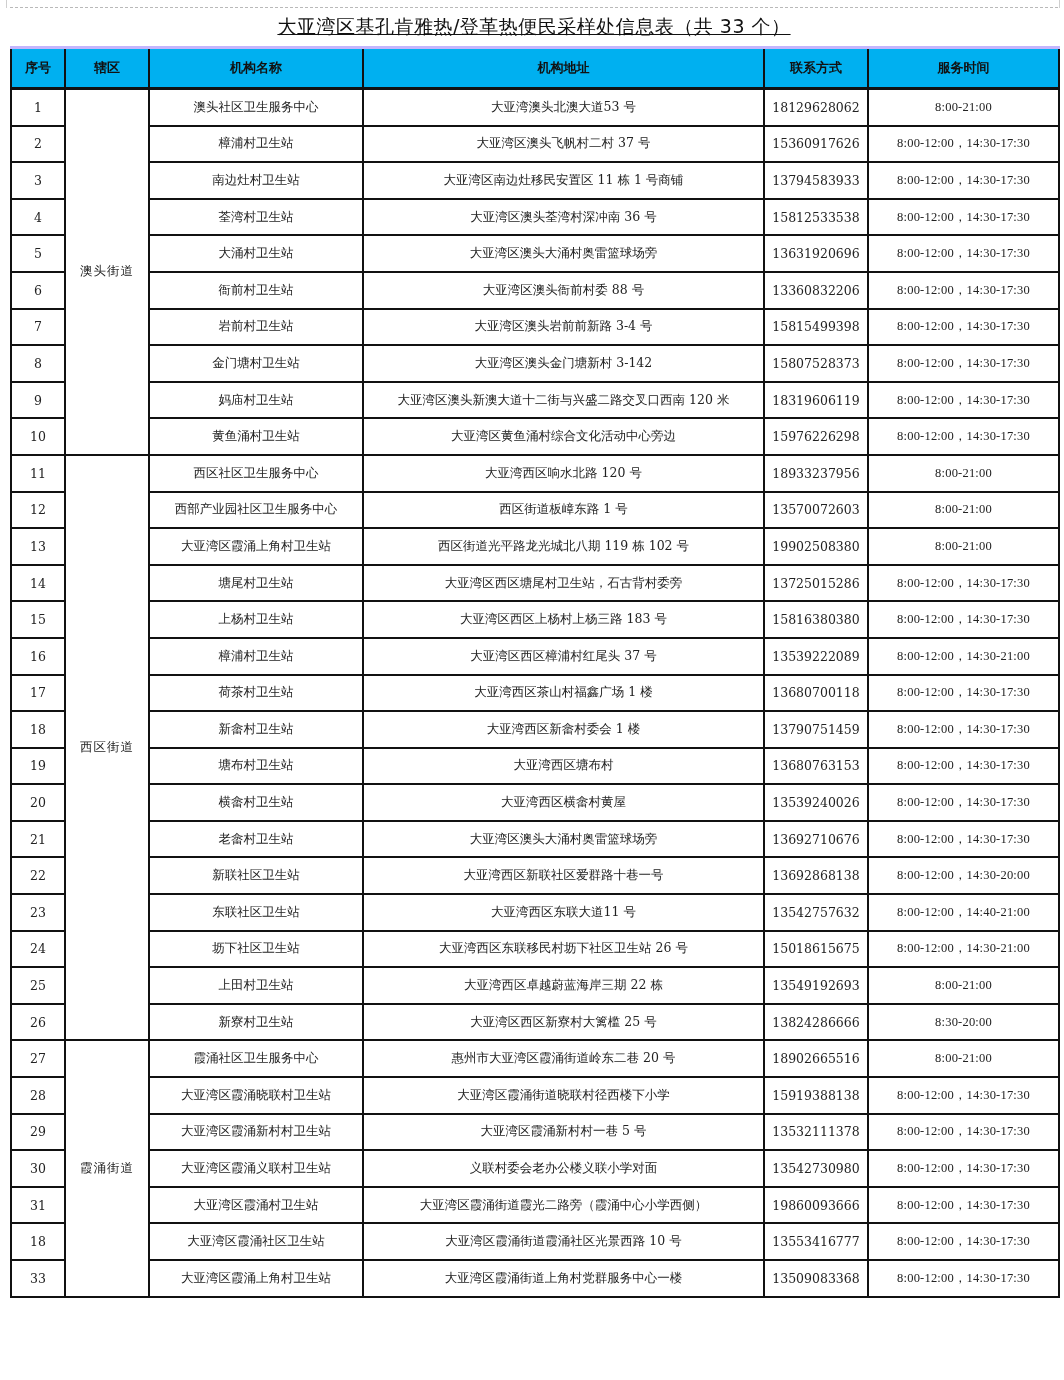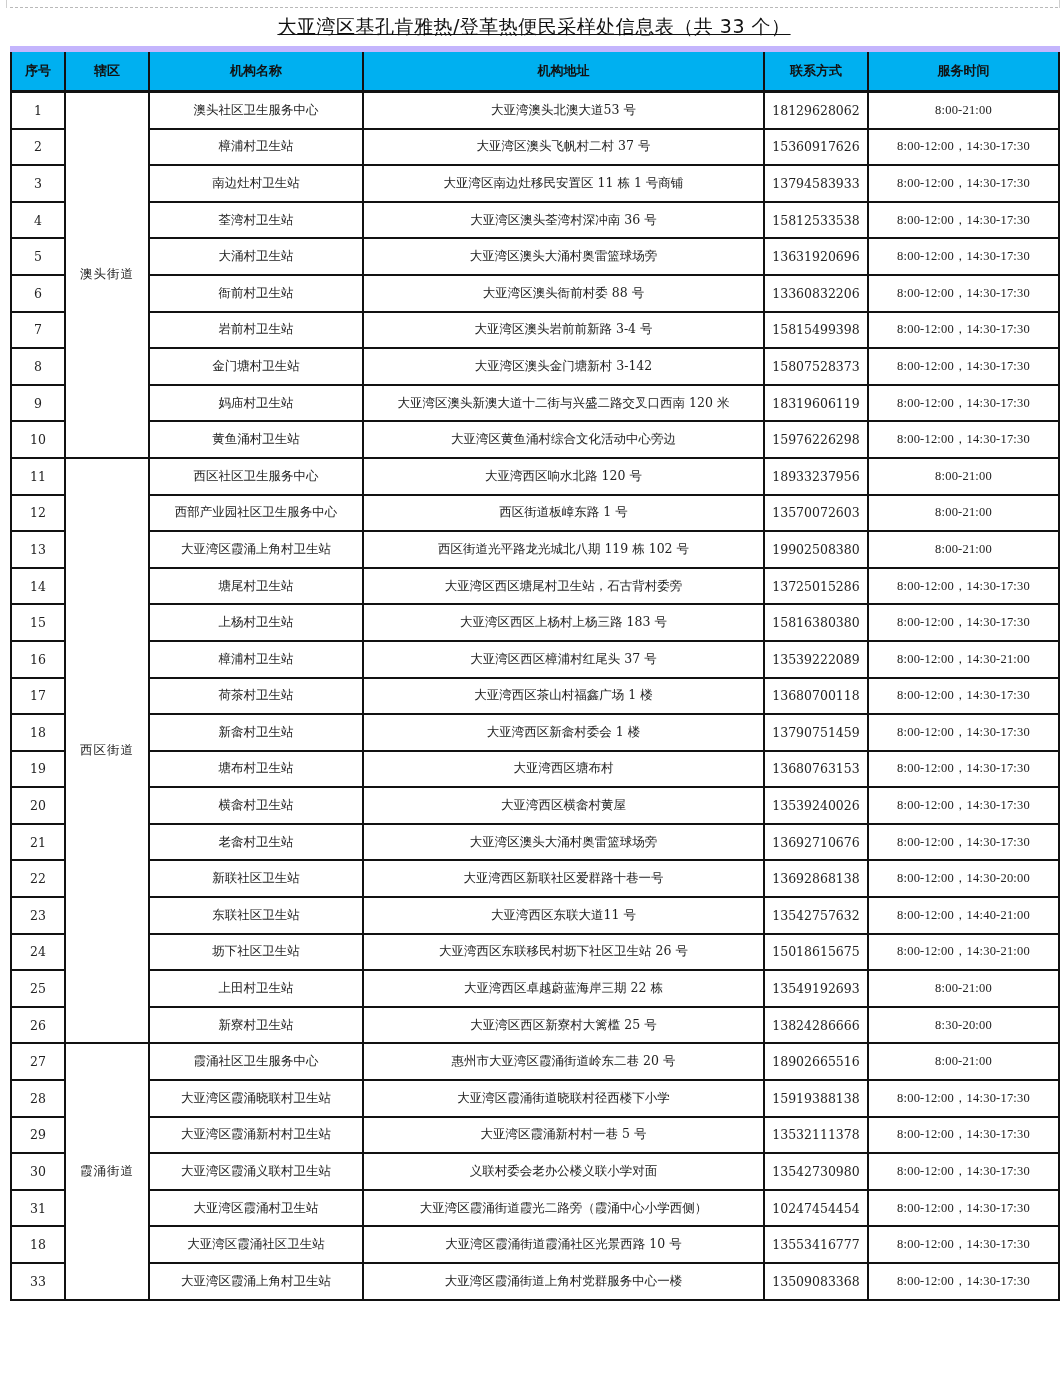--- a/index.html
+++ b/index.html
@@ -7,21 +7,21 @@
          font-family:"DejaVu Serif","Liberation Serif", serif; color:#111; }
   .page-frame { position:absolute; left:6px; top:0; width:1052px; height:8px;
                 border-left:1px solid #cfcfcf; border-right:1px solid #cfcfcf; }
   .title { position:absolute; left:10px; top:7px; width:1048px; height:38px;
            border-top:1px dashed #b9b9b9; display:flex; align-items:center; justify-content:center;
            font-size:19px; font-family:"DejaVu Sans","Liberation Sans", sans-serif; color:#111; letter-spacing:0.5px;text-decoration:underline; }
   table.info { position:absolute; left:10px; top:46px; border-collapse:collapse; table-layout:fixed; width:1048px; }
   table.info th, table.info td { border:2px solid #111; text-align:center; vertical-align:middle; padding:0; overflow:hidden; white-space:nowrap; }
   table.info thead th { background:#00b0f0; height:38px; font-size:13px; font-weight:bold;
                         font-family:"DejaVu Sans","Liberation Sans", sans-serif; color:#111; }
-  table.info thead tr { border-top:6px solid #c4b5fd; border-bottom:3px solid #111; }
+  table.info thead tr { border-top:3px solid #c4b5fd; border-bottom:3px solid #111; }
   table.info tbody td { height:34.6px; font-size:12.5px; color:#222; }
   td.district { font-size:13px; letter-spacing:1px; }
   td.seq, td.phone { font-size:12.5px; }
   td.hours { font-size:12.5px; letter-spacing:0.2px;font-family:Liberation Serif, serif; }
   .watermark { position:absolute; left:8px; top:1346px; font-size:16px; color:rgba(160,160,160,0.7);
                font-family:"DejaVu Sans","Liberation Sans", sans-serif; display:flex; align-items:center; gap:4px;margin-top:36px; }
   .wm-icon { width:22px; height:18px; border:2px solid rgba(170,170,170,0.8); border-radius:10px 10px 10px 2px; box-sizing:border-box; }
 </style>
 </head>
 <body>
@@ -260,21 +260,21 @@
         <td class="seq">30</td>
         <td class="name">大亚湾区霞涌义联村卫生站</td>
         <td class="address">义联村委会老办公楼义联小学对面</td>
         <td class="phone">13542730980</td>
         <td class="hours">8:00-12:00，14:30-17:30</td>
       </tr>
       <tr>
         <td class="seq">31</td>
         <td class="name">大亚湾区霞涌村卫生站</td>
         <td class="address">大亚湾区霞涌街道霞光二路旁（霞涌中心小学西侧）</td>
-        <td class="phone">10247454454</td>
+        <td class="phone">19860093666</td>
         <td class="hours">8:00-12:00，14:30-17:30</td>
       </tr>
       <tr>
         <td class="seq">18</td>
         <td class="name">大亚湾区霞涌社区卫生站</td>
         <td class="address">大亚湾区霞涌街道霞涌社区光景西路 10 号</td>
         <td class="phone">13553416777</td>
         <td class="hours">8:00-12:00，14:30-17:30</td>
       </tr>
       <tr>

